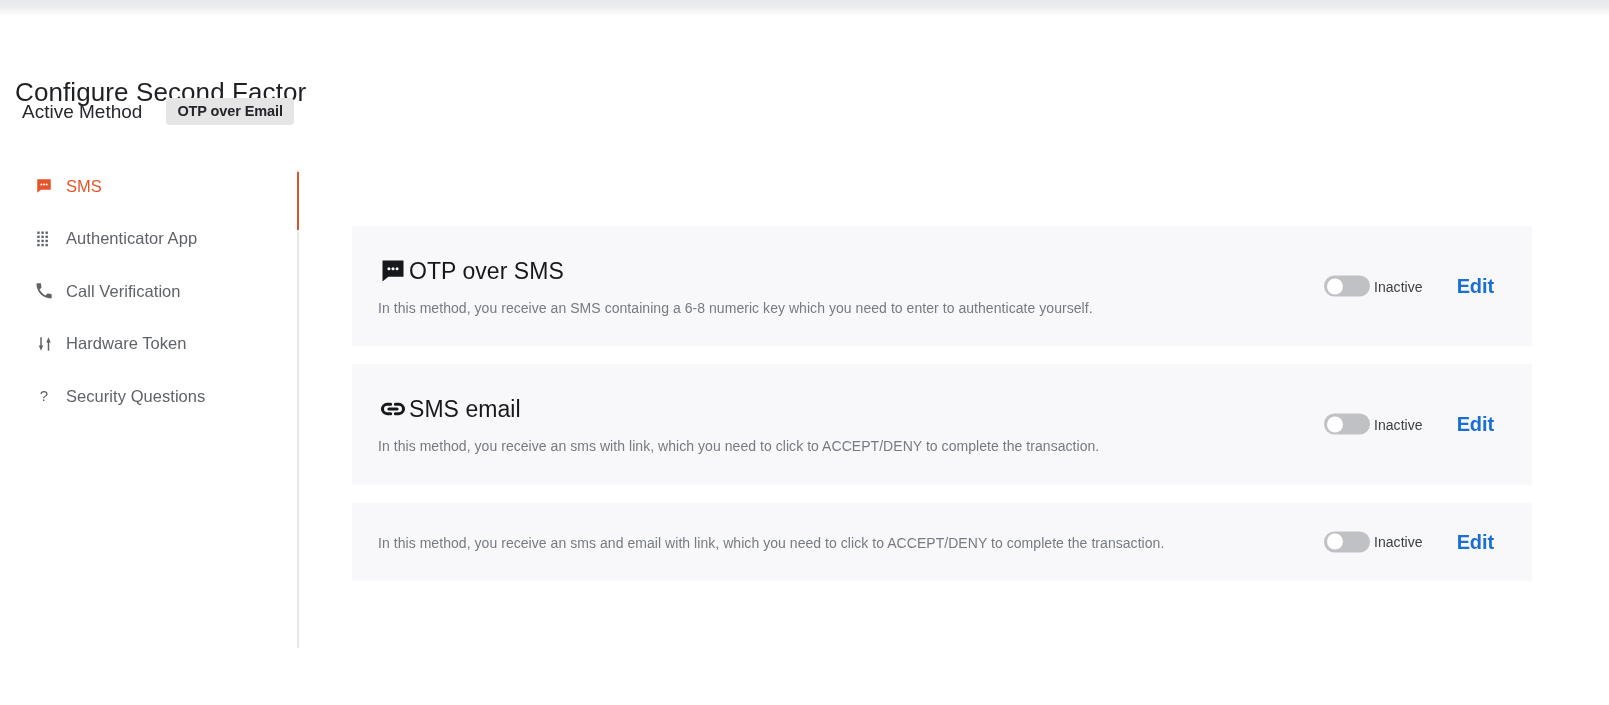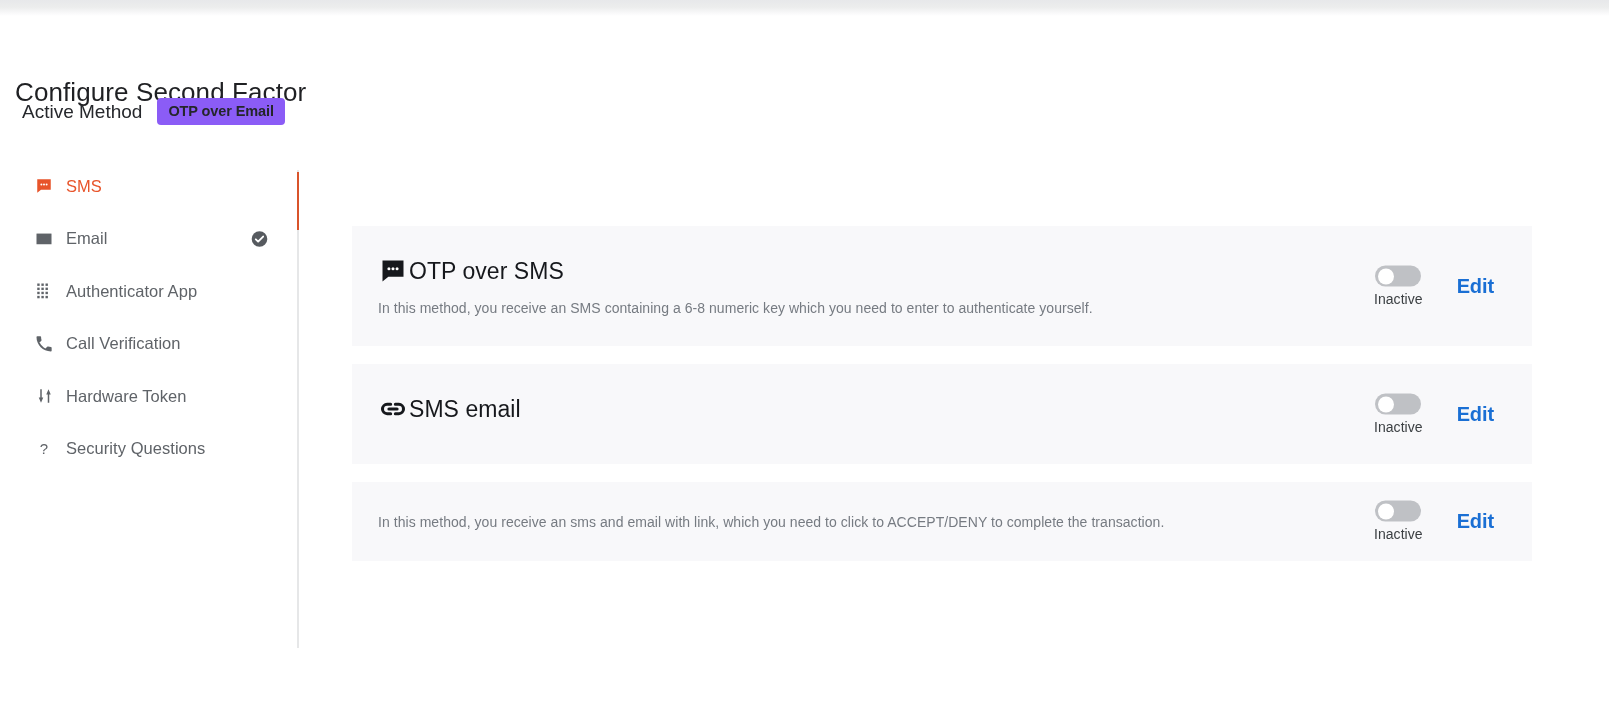--- a/index.html
+++ b/index.html
@@ -33,29 +33,29 @@
     margin-top: 39px;
   }
 
   
   .active-method-row {
     position: absolute;
     top: 98px;
     left: 22px;
     display: flex;
     align-items: center;
-    gap: 15px;
+    gap: 24px;
   }
   .active-method-label {
     font-size: 19px;
     font-weight: 400;
     color: #26282c;
   }
   .active-method-badge {
-    background: #8b5cf6;
+    background: #e5e5e5;
     border-radius: 4px;
     padding: 5px 11px 6px 11px;
     font-size: 14.5px;
     font-weight: 700;
     color: #24262a;
     letter-spacing: -0.1px;
   }
 
   
   .body-area {
@@ -175,21 +175,20 @@
     position: absolute;
     right: 38px;
     top: 50%;
     transform: translateY(-50%);
     display: flex;
     align-items: center;
     gap: 34px;
   }
   .toggle-wrap {
     display: flex;
-    flex-direction: column;
     align-items: center;
     gap: 4px;
   }
   .toggle {
     width: 46px;
     height: 21px;
     border-radius: 11px;
     background: #bfc1c5;
     position: relative;
     cursor: pointer;
@@ -235,33 +234,20 @@
       <div class="side-item active">
         <span class="s-ico">
           <svg width="18" height="18" viewBox="0 0 24 24">
             <path fill="#e8542a" d="M3 3h18v14H8l-5 4V3z"></path>
             <circle cx="8.5" cy="10" r="1.3" fill="#fff"></circle>
             <circle cx="12" cy="10" r="1.3" fill="#fff"></circle>
             <circle cx="15.5" cy="10" r="1.3" fill="#fff"></circle>
           </svg>
         </span>
         <span class="s-label">SMS</span>
-      </div>
-      <div class="side-item">
-        <span class="s-ico">
-          <svg width="18" height="18" viewBox="0 0 24 24">
-            <path fill="#5f6368" d="M2 5h20v14H2V5zm10 7.2L3.2 6.2h17.6L12 12.2z"></path>
-            <path fill="#5f6368" d="M2 5h20l-10 7L2 5z"></path>
-          </svg>
-        </span>
-        <span class="s-label">Email</span>
-        <span class="side-check"><svg width="17" height="17" viewBox="0 0 24 24">
-            <circle cx="12" cy="12" r="11" fill="#565a5f"></circle>
-            <path d="M6.8 12.4l3.3 3.3 7-7.2" fill="none" stroke="#fff" stroke-width="2.6" stroke-linecap="round" stroke-linejoin="round"></path>
-          </svg></span>
       </div>
       <div class="side-item">
         <span class="s-ico">
           <svg width="18" height="18" viewBox="0 0 24 24">
             <rect x="3" y="2" width="3.2" height="3.2" fill="#5f6368"></rect>
             <rect x="8.5" y="2" width="3.2" height="3.2" fill="#5f6368"></rect>
             <rect x="14" y="2" width="3.2" height="3.2" fill="#5f6368"></rect>
             <rect x="3" y="7.5" width="3.2" height="3.2" fill="#5f6368"></rect>
             <rect x="8.5" y="7.5" width="3.2" height="3.2" fill="#5f6368"></rect>
             <rect x="14" y="7.5" width="3.2" height="3.2" fill="#5f6368"></rect>
@@ -336,20 +322,21 @@
           <div class="card-title-row">
             <span class="card-ico">
               <svg width="28" height="28" viewBox="0 0 24 24">
                 <path fill="none" stroke="#16181c" stroke-width="2.6" stroke-linecap="round" d="M10 8H7a4 4 0 0 0 0 8h3"></path>
                 <path fill="none" stroke="#16181c" stroke-width="2.6" stroke-linecap="round" d="M14 8h3a4 4 0 0 1 0 8h-3"></path>
                 <path fill="none" stroke="#16181c" stroke-width="2.6" stroke-linecap="round" d="M8.5 12h7"></path>
               </svg>
             </span>
             <span class="card-title">SMS email</span>
           </div>
+          <p class="card-desc">In this method, you receive an sms with link, which you need to click to ACCEPT/DENY to complete the transaction.</p>
         </div>
         <div class="card-controls">
           <div class="toggle-wrap">
             <div class="toggle">
               <span class="knob"></span>
             </div>
             <div class="toggle-state">Inactive</div>
           </div>
           <a class="edit-link" href="#">Edit</a>
         </div>

